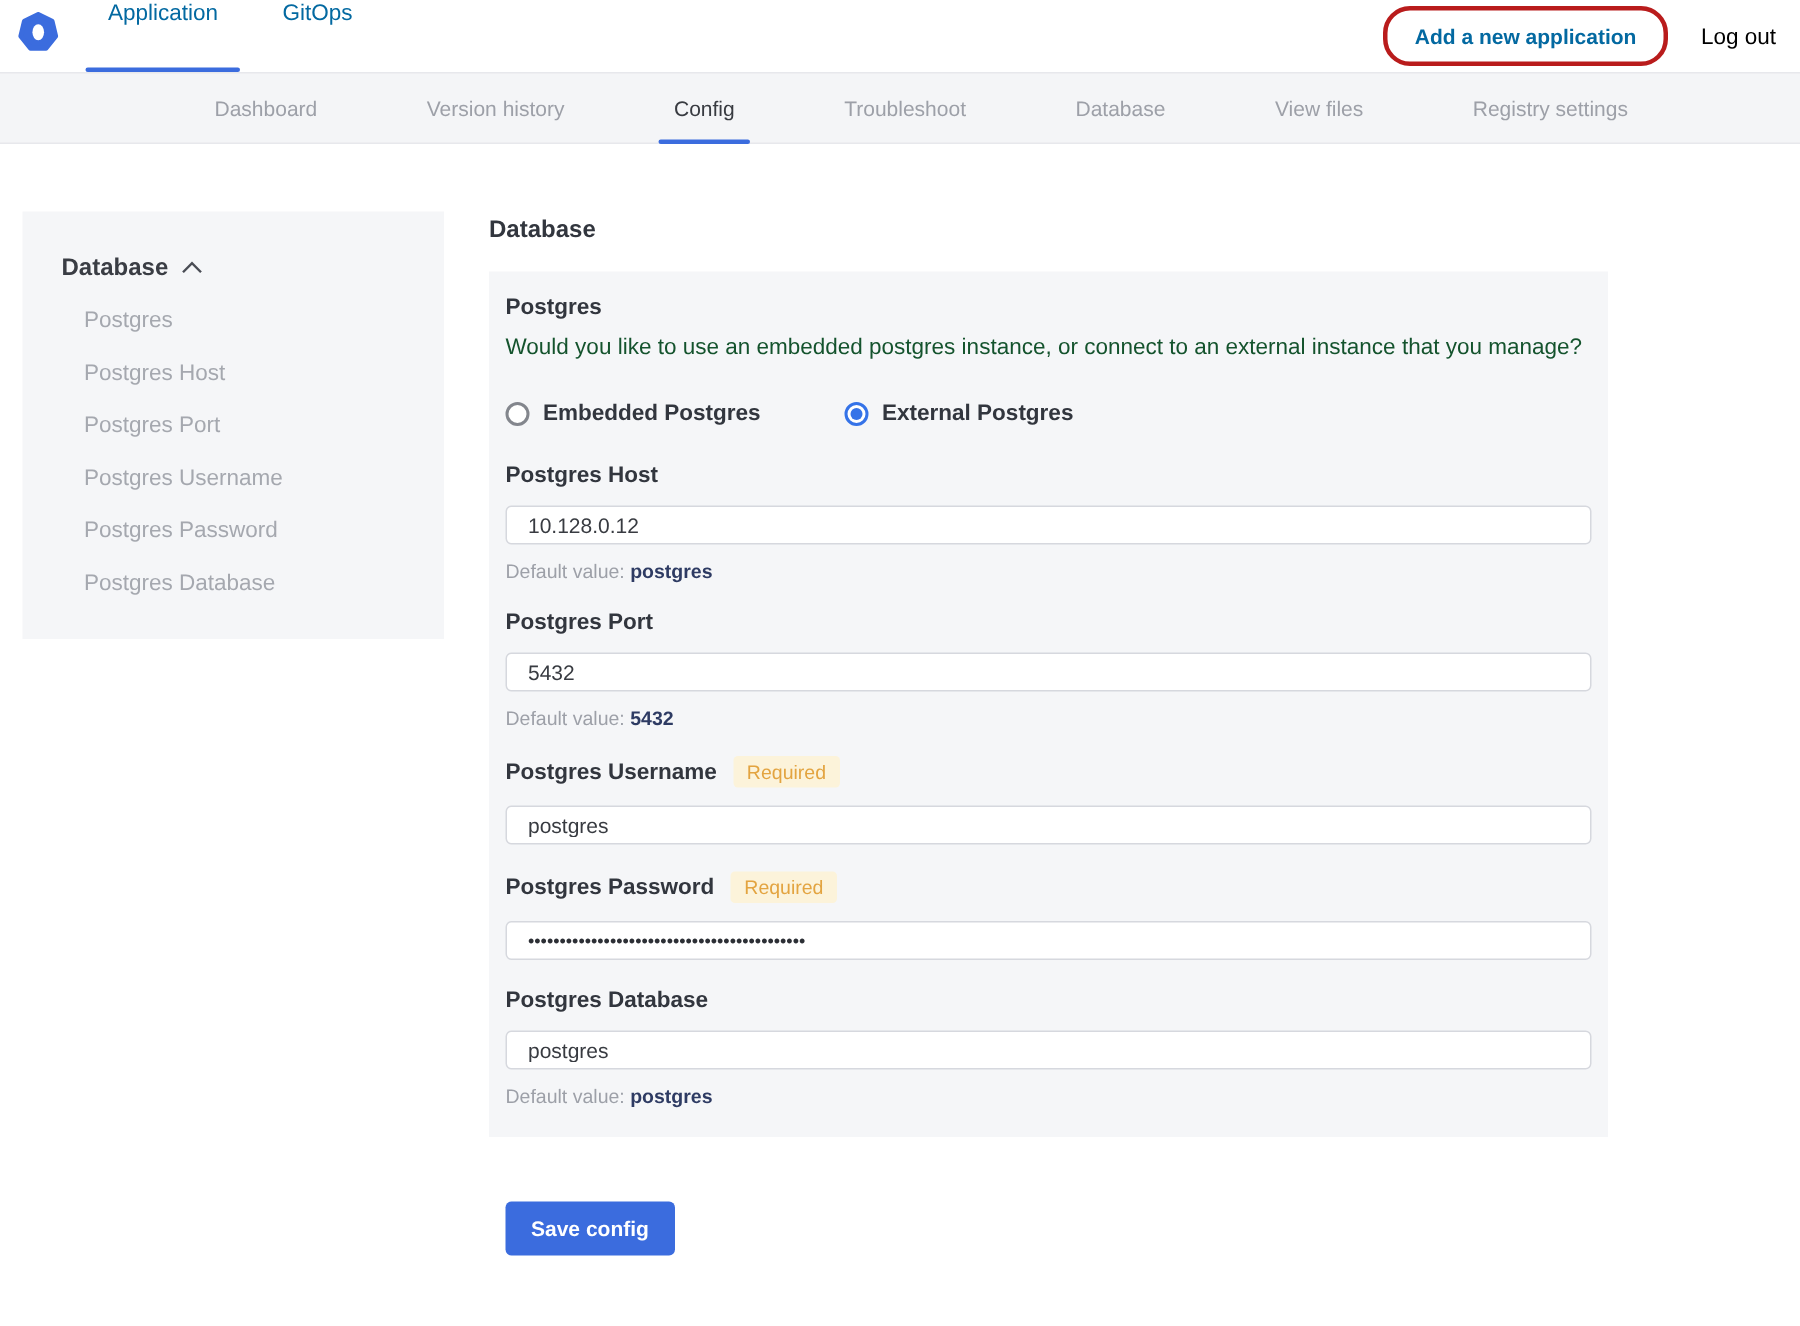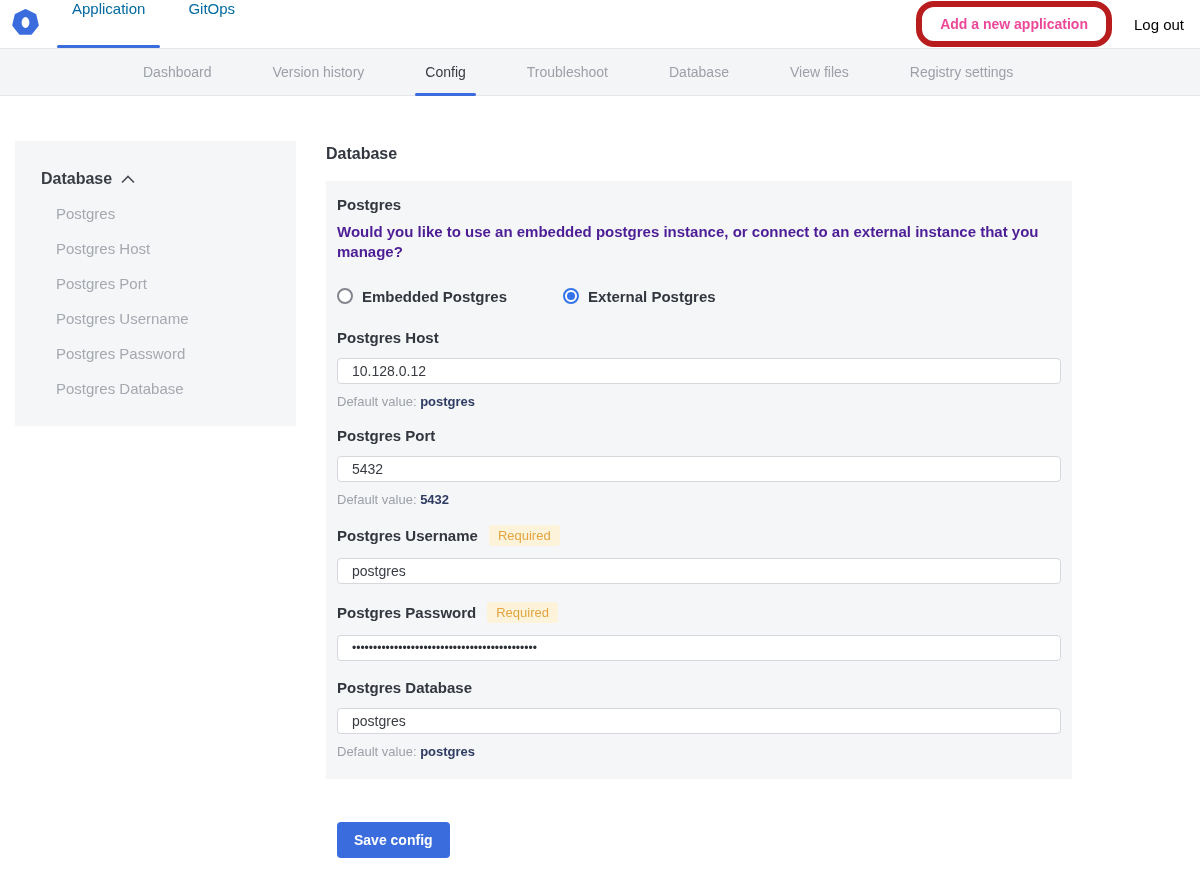--- a/index.html
+++ b/index.html
@@ -39,22 +39,22 @@
     position: absolute; left: 0; right: 0; bottom: 0;
     height: 3px; background: #3b6cde; border-radius: 2px;
   }
   .topbar-right {
     margin-left: auto;
     display: flex; align-items: center;
     gap: 22px;
     padding-right: 16px;
   }
   .add-app-btn {
-    border: 6px solid #b91c1c;
-    color: #ec4899;
+    border: 3px solid #b91c1c;
+    color: #0369a1;
     background: #fff;
     font-family: inherit;
     font-size: 14px;
     font-weight: bold;
     border-radius: 18px;
     padding: 9px 18px;
     cursor: pointer;
   }
   .logout {
     font-size: 15px;
@@ -64,20 +64,21 @@
 
   
   .subnav {
     height: 48px;
     background: #f4f5f7;
     border-top: 1px solid #e7e8ec;
     border-bottom: 1px solid #e7e8ec;
     display: flex;
     align-items: stretch;
     padding-left: 133px;
+    gap: 12px;
   }
   .sub-tab {
     display: flex; align-items: center;
     padding: 0 10px;
     margin-right: 41px;
     font-size: 14px;
     color: #9da0a8;
     cursor: pointer;
     position: relative;
   }
@@ -115,21 +116,21 @@
   .page-title {
     font-size: 16px; font-weight: bold; color: #32363e;
     margin: 4px 0 18px 0;
   }
 
   .panel {
     background: #f5f6f8;
     padding: 15px 11px 20px 11px;
   }
   .group-title { font-size: 15px; font-weight: bold; color: #32363e; margin: 0 0 9px 0; }
-  .group-desc { font-size: 15px; color: #4c1d95; margin: 0 0 25px 0; line-height: 1.35; font-weight: bold; }
+  .group-desc { font-size: 15px; color: #14532d; margin: 0 0 25px 0; line-height: 1.35; }
 
   .radio-row { display: flex; gap: 56px; margin: 0 0 24px 0; }
   .radio-option { display: flex; align-items: center; gap: 9px; font-size: 15px; font-weight: bold; color: #32363e; cursor: pointer; }
   .radio-circle {
     width: 16px; height: 16px; border-radius: 50%;
     border: 2px solid #83868d; background: #fff;
     position: relative; flex: 0 0 auto;
   }
   .radio-circle.checked { border-color: #3573e8; }
   .radio-circle.checked::after {

